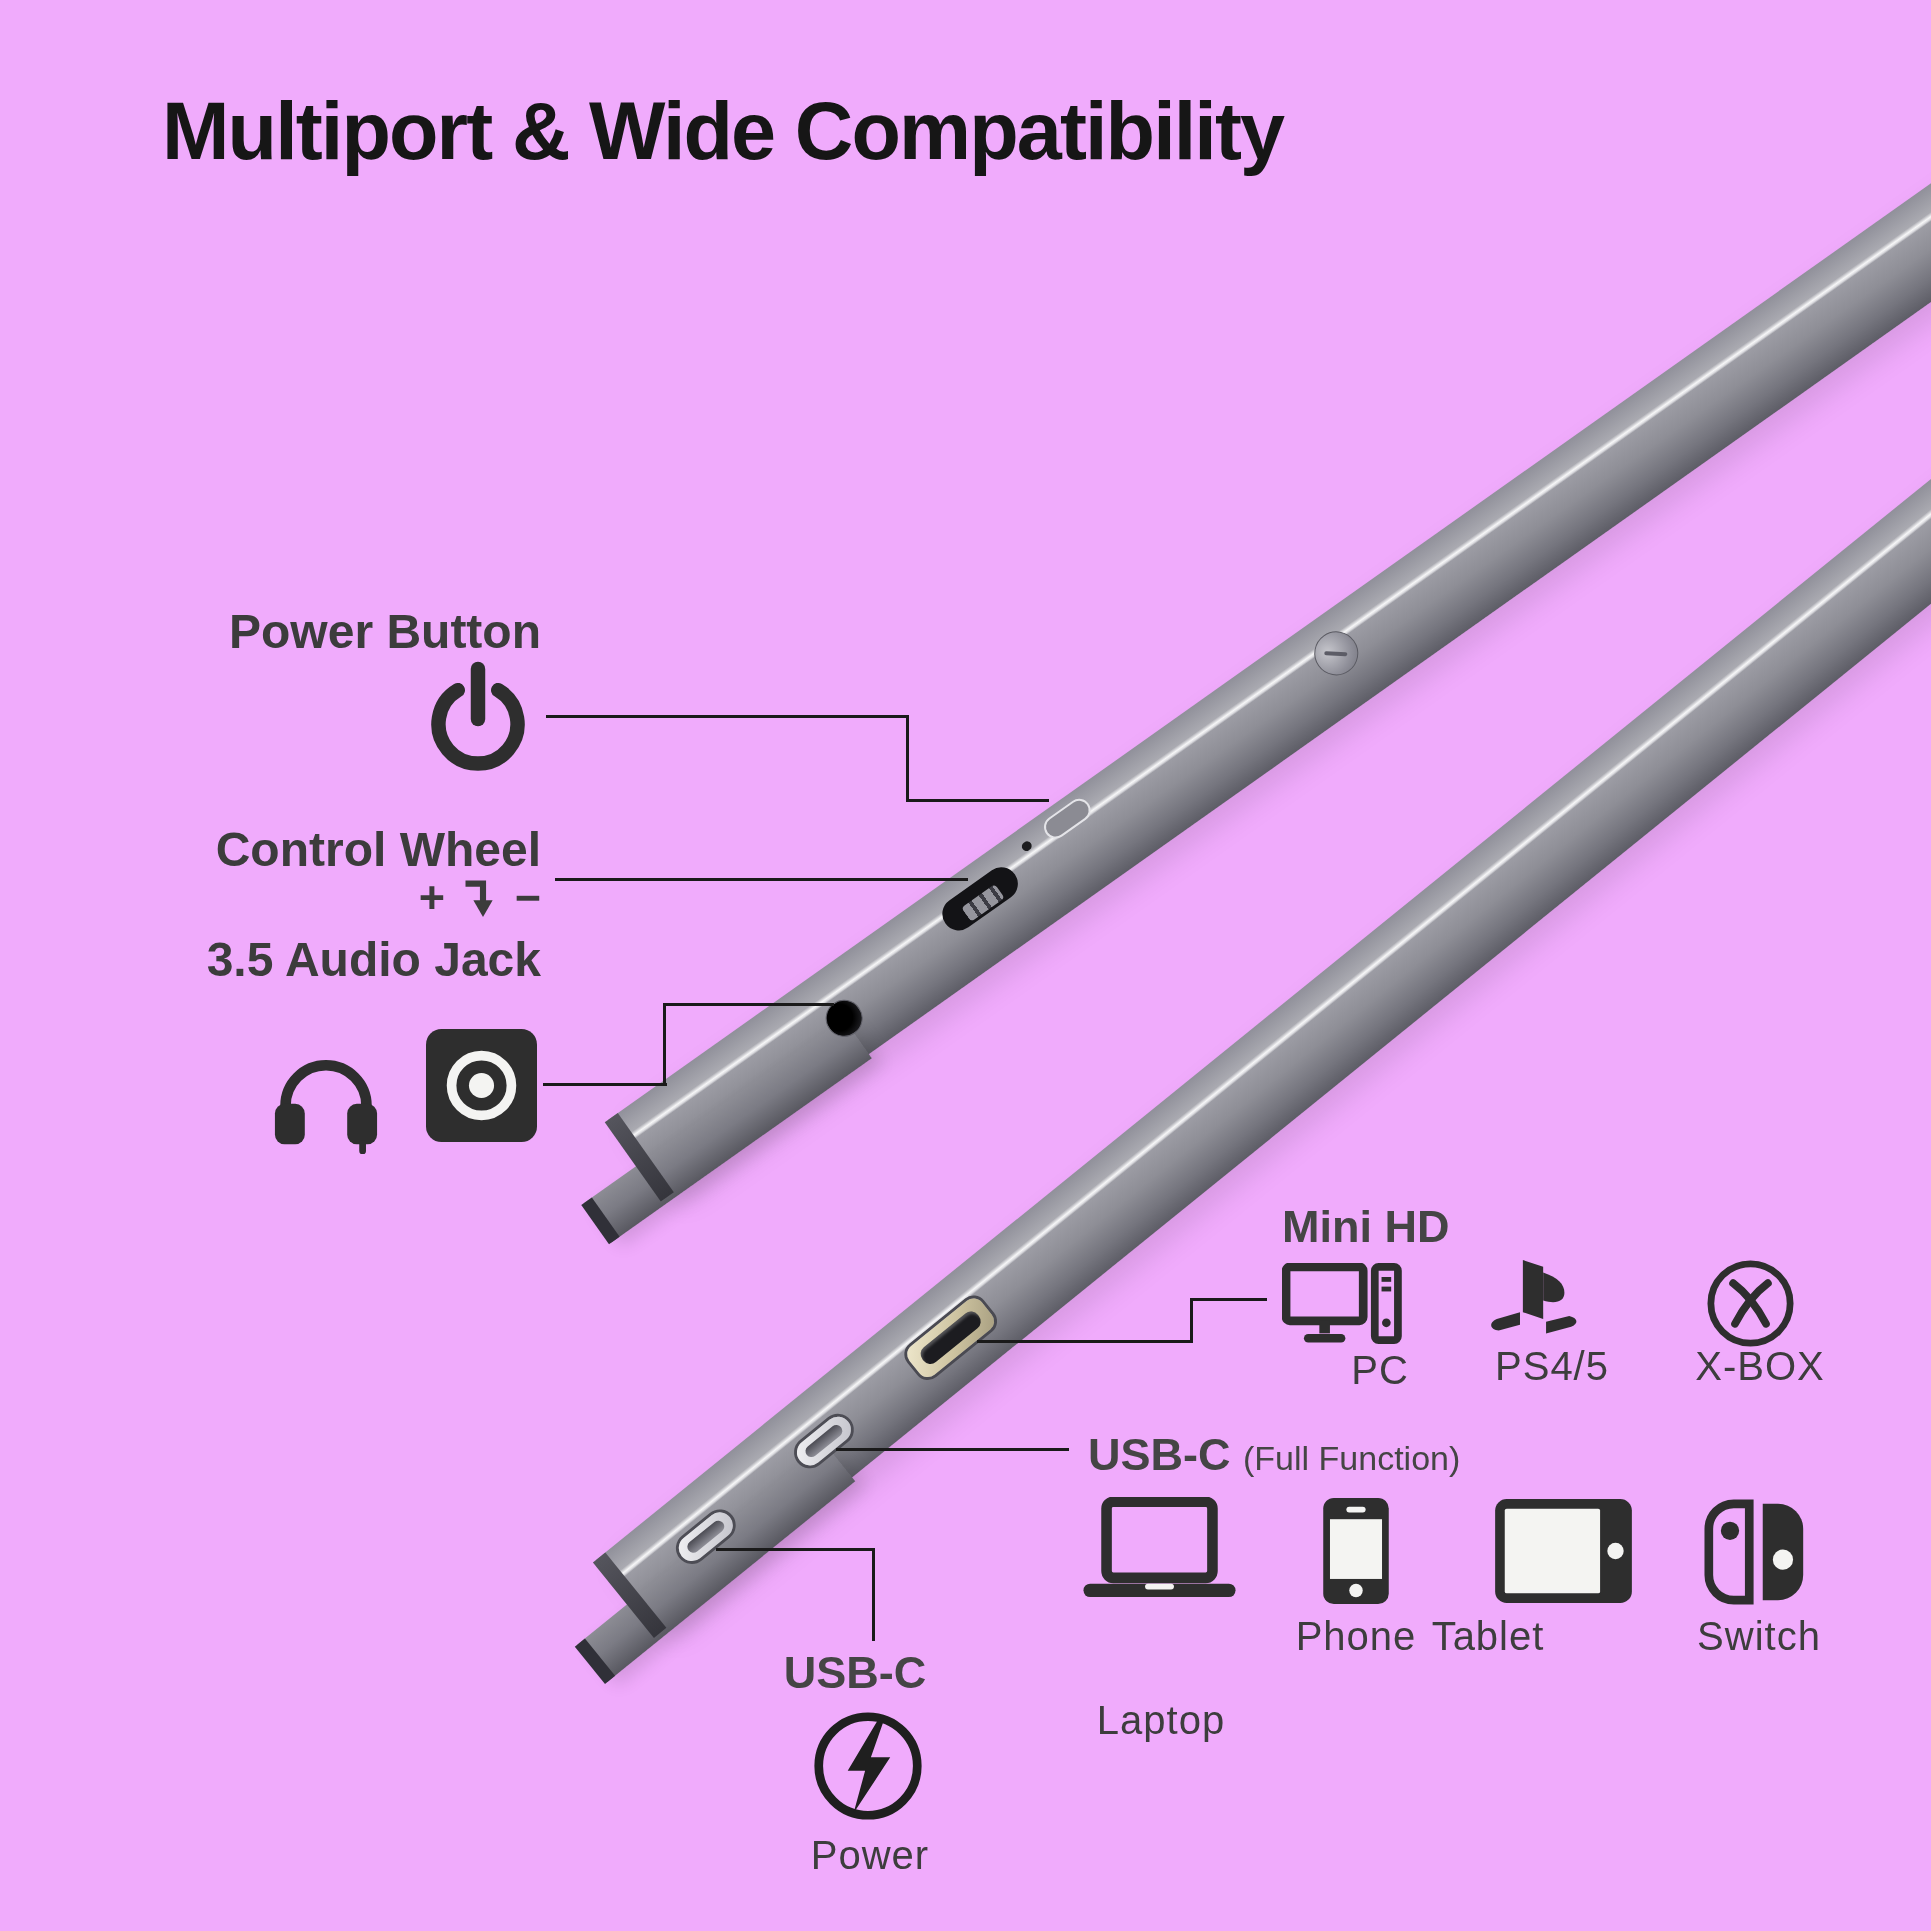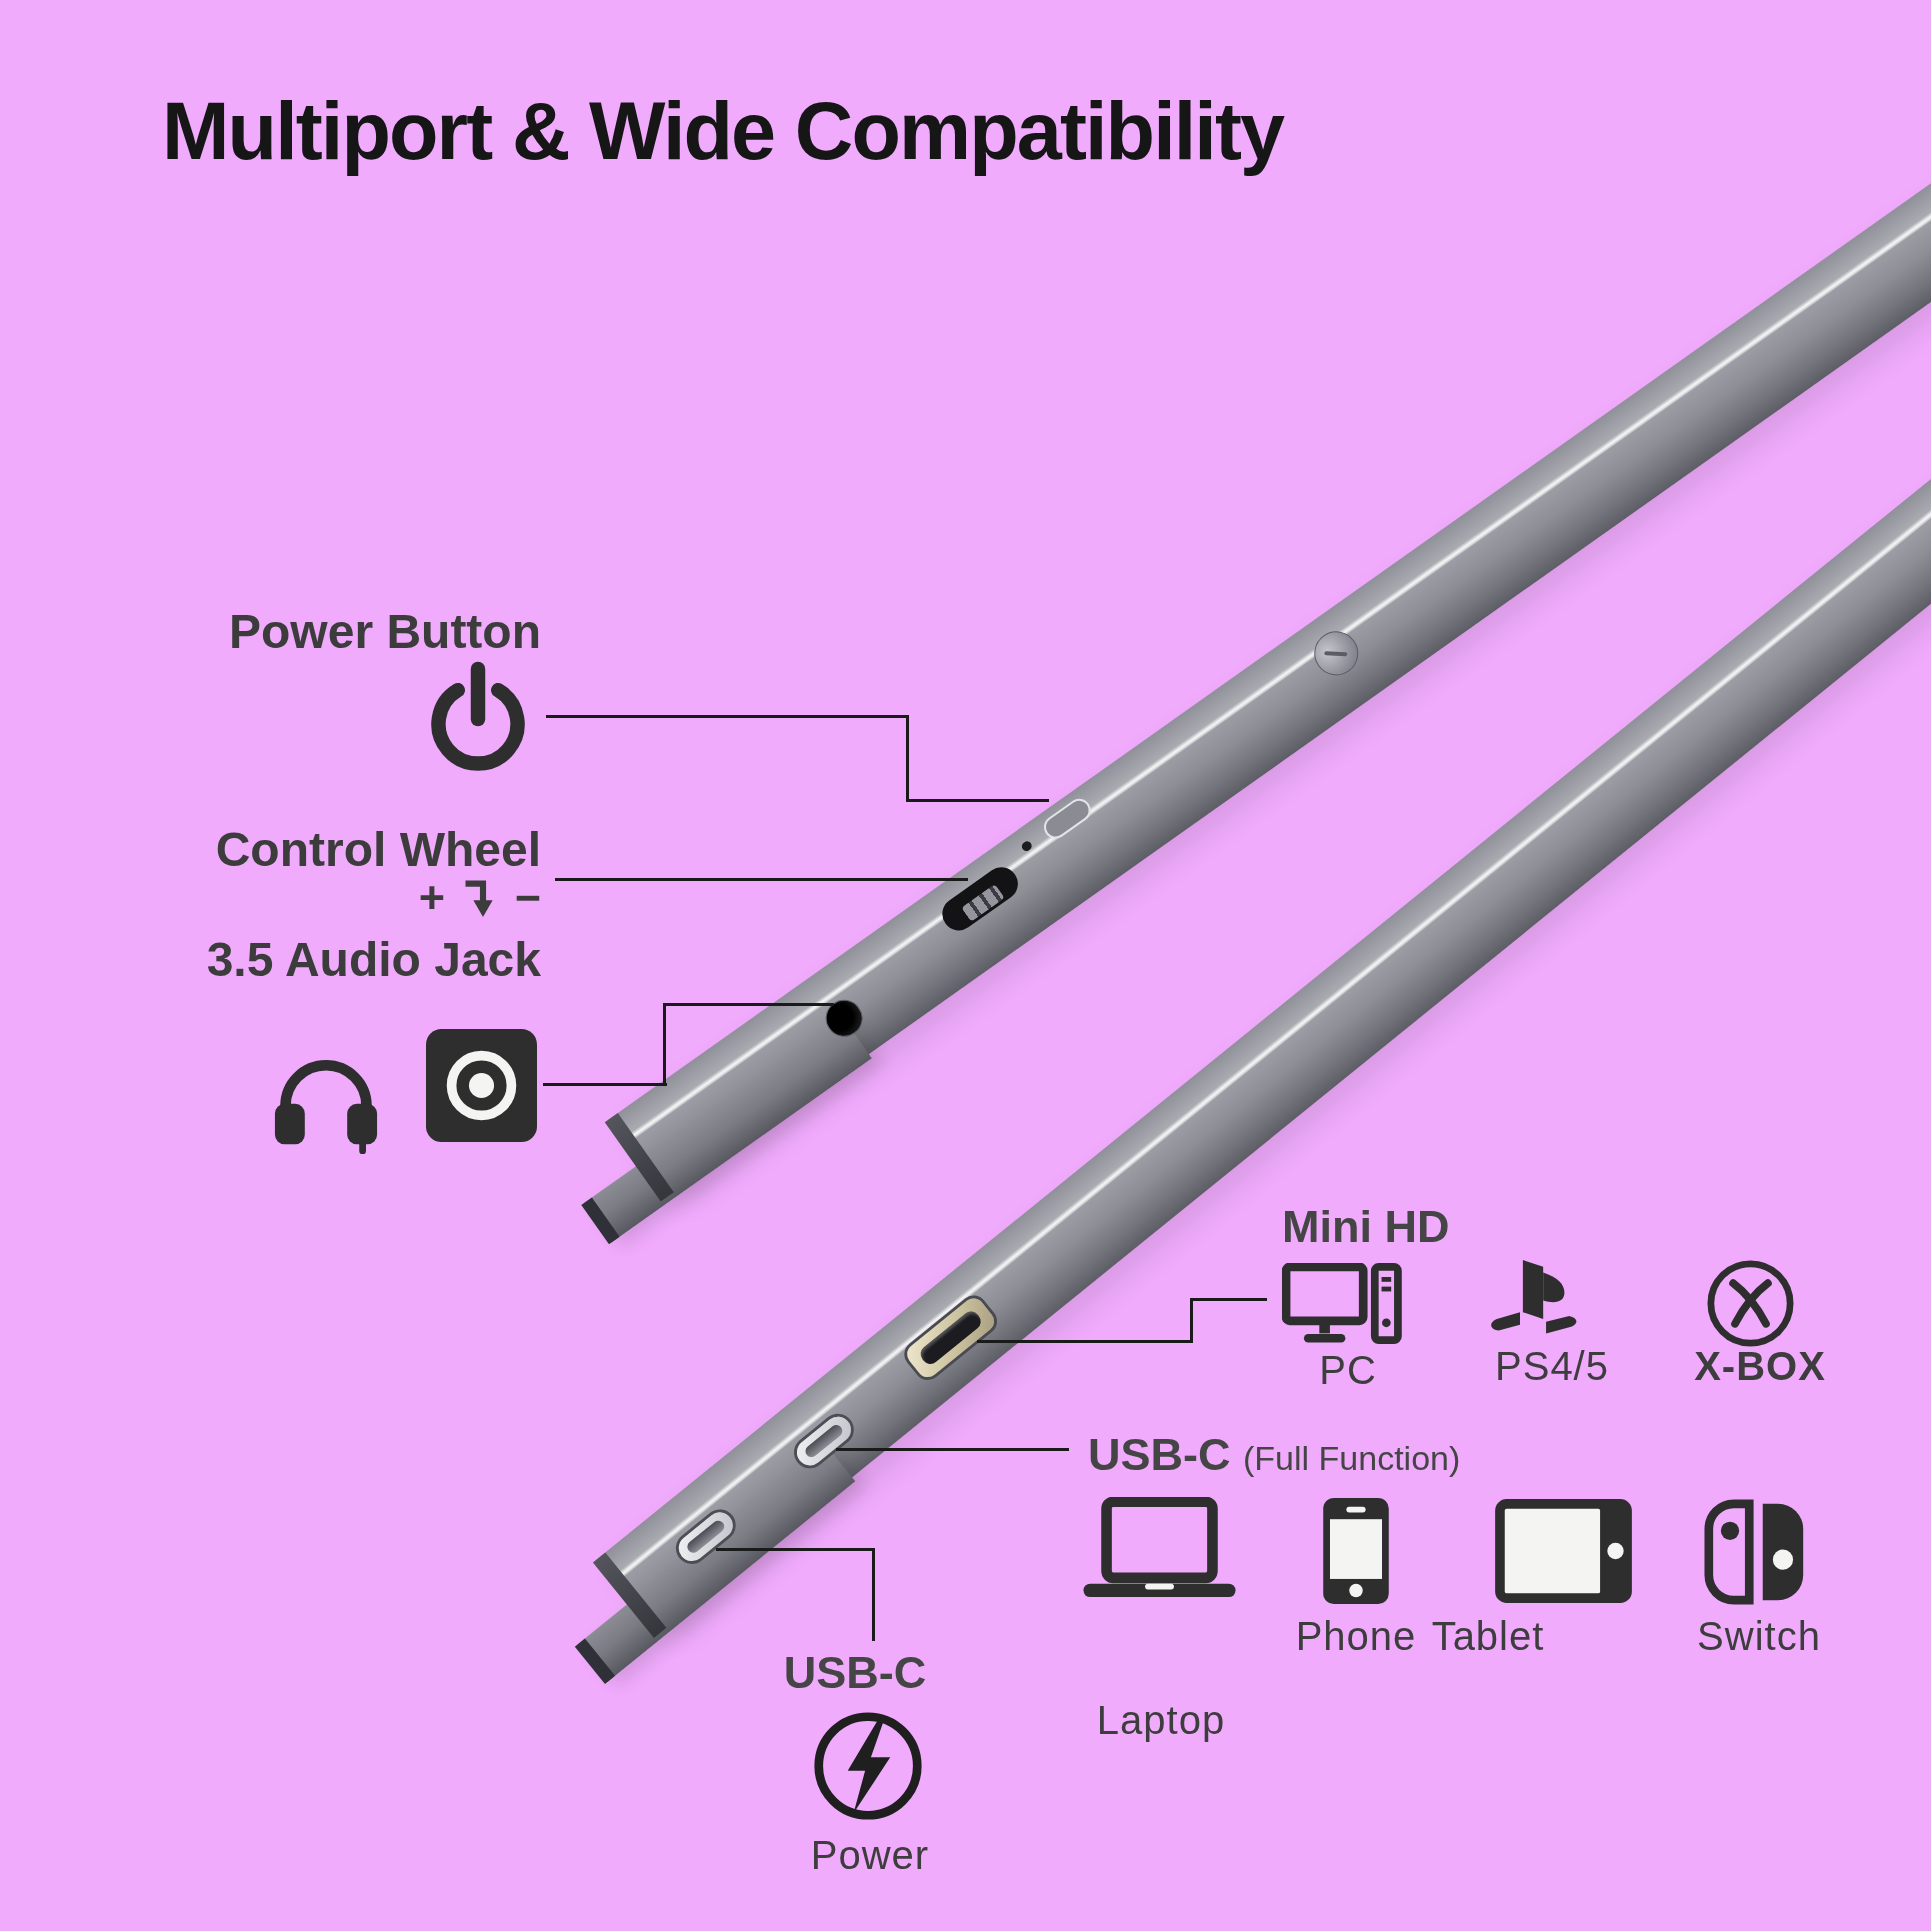--- a/index.html
+++ b/index.html
@@ -168,36 +168,36 @@
 
   <svg class="ic" style="left:1282px;top:1263px;" width="120" height="81" viewBox="0 0 124 84">
     <rect x="4" y="4" width="80" height="56" rx="4" stroke="#2e2e2e" stroke-width="9" fill="none"></rect>
     <path d="M44 60 v13" stroke="#2e2e2e" stroke-width="11"></path>
     <path d="M27 78 h34" stroke="#2e2e2e" stroke-width="9" stroke-linecap="round"></path>
     <rect x="96" y="4" width="24" height="76" rx="4" stroke="#2e2e2e" stroke-width="8" fill="none"></rect>
     <path d="M103 17 h10" stroke="#2e2e2e" stroke-width="5"></path>
     <path d="M103 27 h10" stroke="#2e2e2e" stroke-width="5"></path>
     <circle cx="108" cy="62" r="4.5" fill="#2e2e2e"></circle>
   </svg>
-  <div class="cap" style="left:1348px;top:1348px;">PC</div>
+  <div class="cap" style="left:1380px;top:1348px;">PC</div>
 
   <svg class="ic" style="left:1488px;top:1260px;" width="91" height="85" viewBox="0 0 94 88">
     <path d="M36 0 L57 7 V61 L36 54 Z" fill="#2e2e2e"></path>
     <path d="M57 13 C72 18 79 25 79 34 C79 43 70 46 57 42 Z" fill="#2e2e2e"></path>
     <path d="M33 54 L9 61 C0 65 2 72 11 73 L33 67 Z" fill="#2e2e2e"></path>
     <path d="M60 64 L84 58 C93 60 94 66 86 69 L60 76 Z" fill="#2e2e2e"></path>
   </svg>
   <div class="cap" style="left:1552px;top:1344px;">PS4/5</div>
 
   <svg class="ic" style="left:1707px;top:1260px;" width="87" height="87" viewBox="0 0 90 90">
     <circle cx="45" cy="45" r="41" stroke="#2e2e2e" stroke-width="7" fill="none"></circle>
     <path d="M27 24 C39 33 51 47 61 66" stroke="#2e2e2e" stroke-width="8" stroke-linecap="round" fill="none"></path>
     <path d="M63 24 C51 33 39 47 29 66" stroke="#2e2e2e" stroke-width="8" stroke-linecap="round" fill="none"></path>
   </svg>
-  <div class="cap" style="left:1760px;top:1344px;font-weight:bold;">X-BOX</div>
+  <div class="cap" style="left:1760px;top:1344px;">X-BOX</div>
 
   <div class="heading" style="left:1088px;top:1429px;">
     <span>USB-C</span>
     <span class="subheading">(Full Function)</span>
   </div>
 
   <svg class="ic" style="left:1083px;top:1497px;" width="153" height="103" viewBox="0 0 158 107">
     <rect x="24" y="5" width="110" height="79" rx="7" stroke="#2e2e2e" stroke-width="11" fill="none"></rect>
     <rect x="0" y="90" width="158" height="14" rx="7" fill="#2e2e2e"></rect>
     <rect x="64" y="90" width="30" height="6" rx="3" fill="#f4f4f2"></rect>

